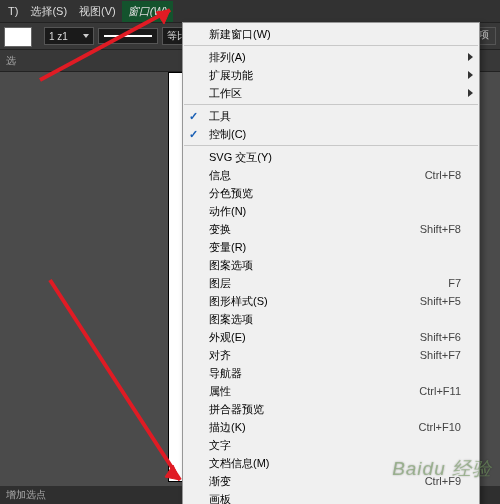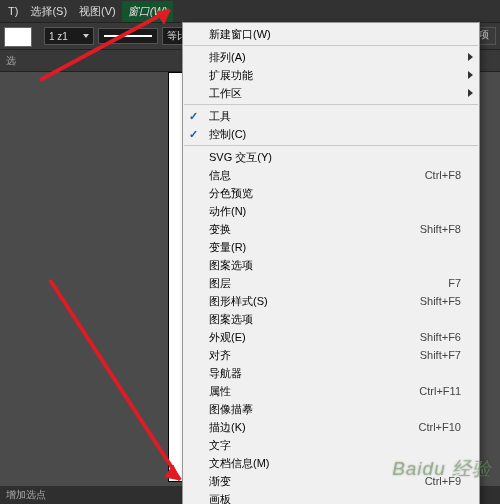--- a/index.html
+++ b/index.html
@@ -245,21 +245,21 @@
       <span class="shortcut">Shift+F7</span>
     </div>
     <div class="dd-item">
       <span>导航器</span>
     </div>
     <div class="dd-item">
       <span>属性</span>
       <span class="shortcut">Ctrl+F11</span>
     </div>
     <div class="dd-item">
-      <span>图像描摹</span>
+      <span>拼合器预览</span>
     </div>
     <div class="dd-item">
       <span>描边(K)</span>
       <span class="shortcut">Ctrl+F10</span>
     </div>
     <div class="dd-item">
       <span>文字</span>
     </div>
     <div class="dd-item">
       <span>文档信息(M)</span>

